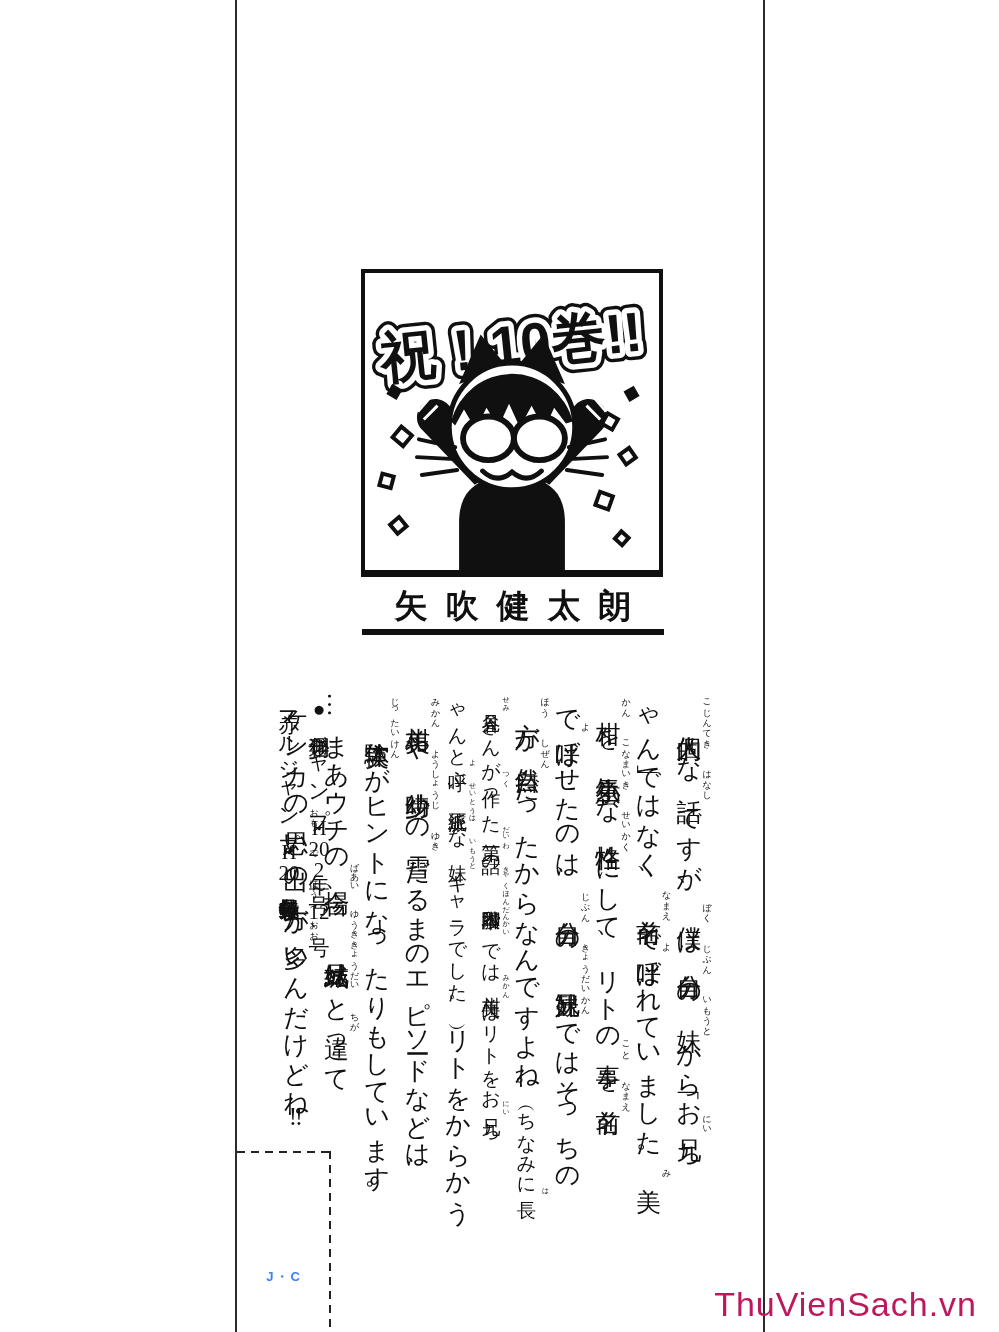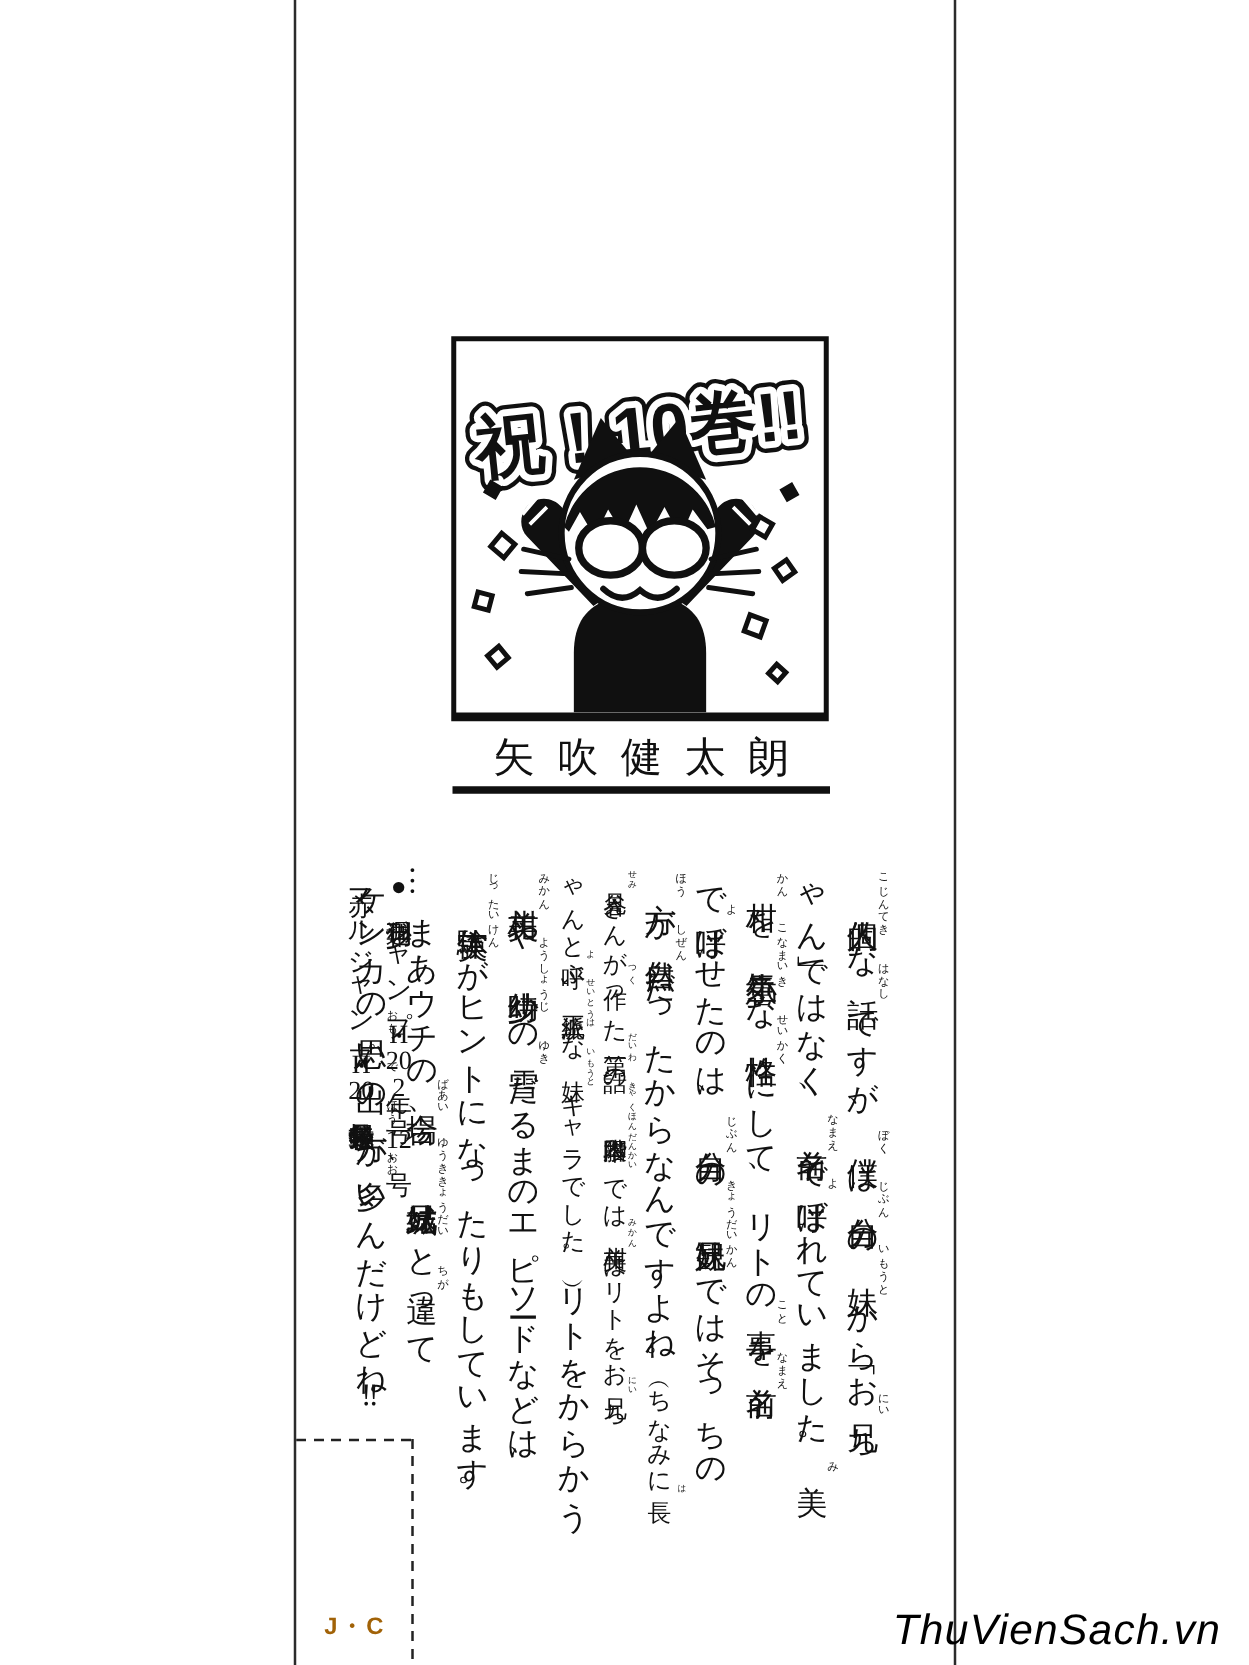--- a/index.html
+++ b/index.html
@@ -16,21 +16,21 @@
   .illus-box {
     position:absolute; left:361px; top:269px; width:302px; height:308px;
     border:4px solid #101010; border-bottom-width:7px; box-sizing:border-box; background:#fff;
   }
   .illus-box svg { display:block; width:100%; height:100%; }
 
   
   .author-name {
     position:absolute; left:362px; top:584px; width:302px; height:42px;
     text-align:center; font-family:"Liberation Sans","DejaVu Sans",sans-serif;
-    font-weight:400; font-size:33px; letter-spacing:18px; padding-left:18px;
+    font-weight:700; font-size:33px; letter-spacing:18px; padding-left:18px;
     box-sizing:border-box; color:#101010; white-space:nowrap;
   }
   .name-underline { position:absolute; left:362px; top:629px; width:302px; height:6px; background:#101010; }
 
   
   .vtext {
     position:absolute; writing-mode:vertical-rl; text-orientation:mixed;
     color:#111; font-family:"Liberation Serif","DejaVu Serif",serif;
   }
   .comment { top:692px; right:287px; height:565px; font-size:25px; }
@@ -46,28 +46,28 @@
 
   
   .dash-h { position:absolute; left:237px; top:1151px; width:94px; height:2px;
     background:repeating-linear-gradient(90deg,#222 0 8px,transparent 8px 14px); }
   .dash-v { position:absolute; left:329px; top:1151px; width:2px; height:181px;
     background:repeating-linear-gradient(180deg,#222 0 8px,transparent 8px 14px); }
   .apple-wrap { position:absolute; left:246px; top:1168px; width:76px; height:92px; }
   .jc {
     position:absolute; left:237px; top:1268px; width:94px; text-align:center;
     font-family:"Liberation Sans","DejaVu Sans",sans-serif; font-weight:700;
-    font-size:19px; letter-spacing:2px; color:#a16207;margin-top:20px;
+    font-size:13px; letter-spacing:2px; color:#3b82f6;
   }
 
   
   .watermark {
     position:absolute; right:22px; top:1285px;
     font-family:"Liberation Sans","DejaVu Sans",sans-serif;
-    font-size:34px; font-weight:400; letter-spacing:1px; color:#000000; z-index:5;font-style:italic;
+    font-size:34px; font-weight:400; letter-spacing:1px; color:#be185d; z-index:5;
   }
 </style>
 </head>
 <body>
 
 <div class="stage">
 
   <div class="border-line left"></div>
   <div class="border-line right"></div>
 

